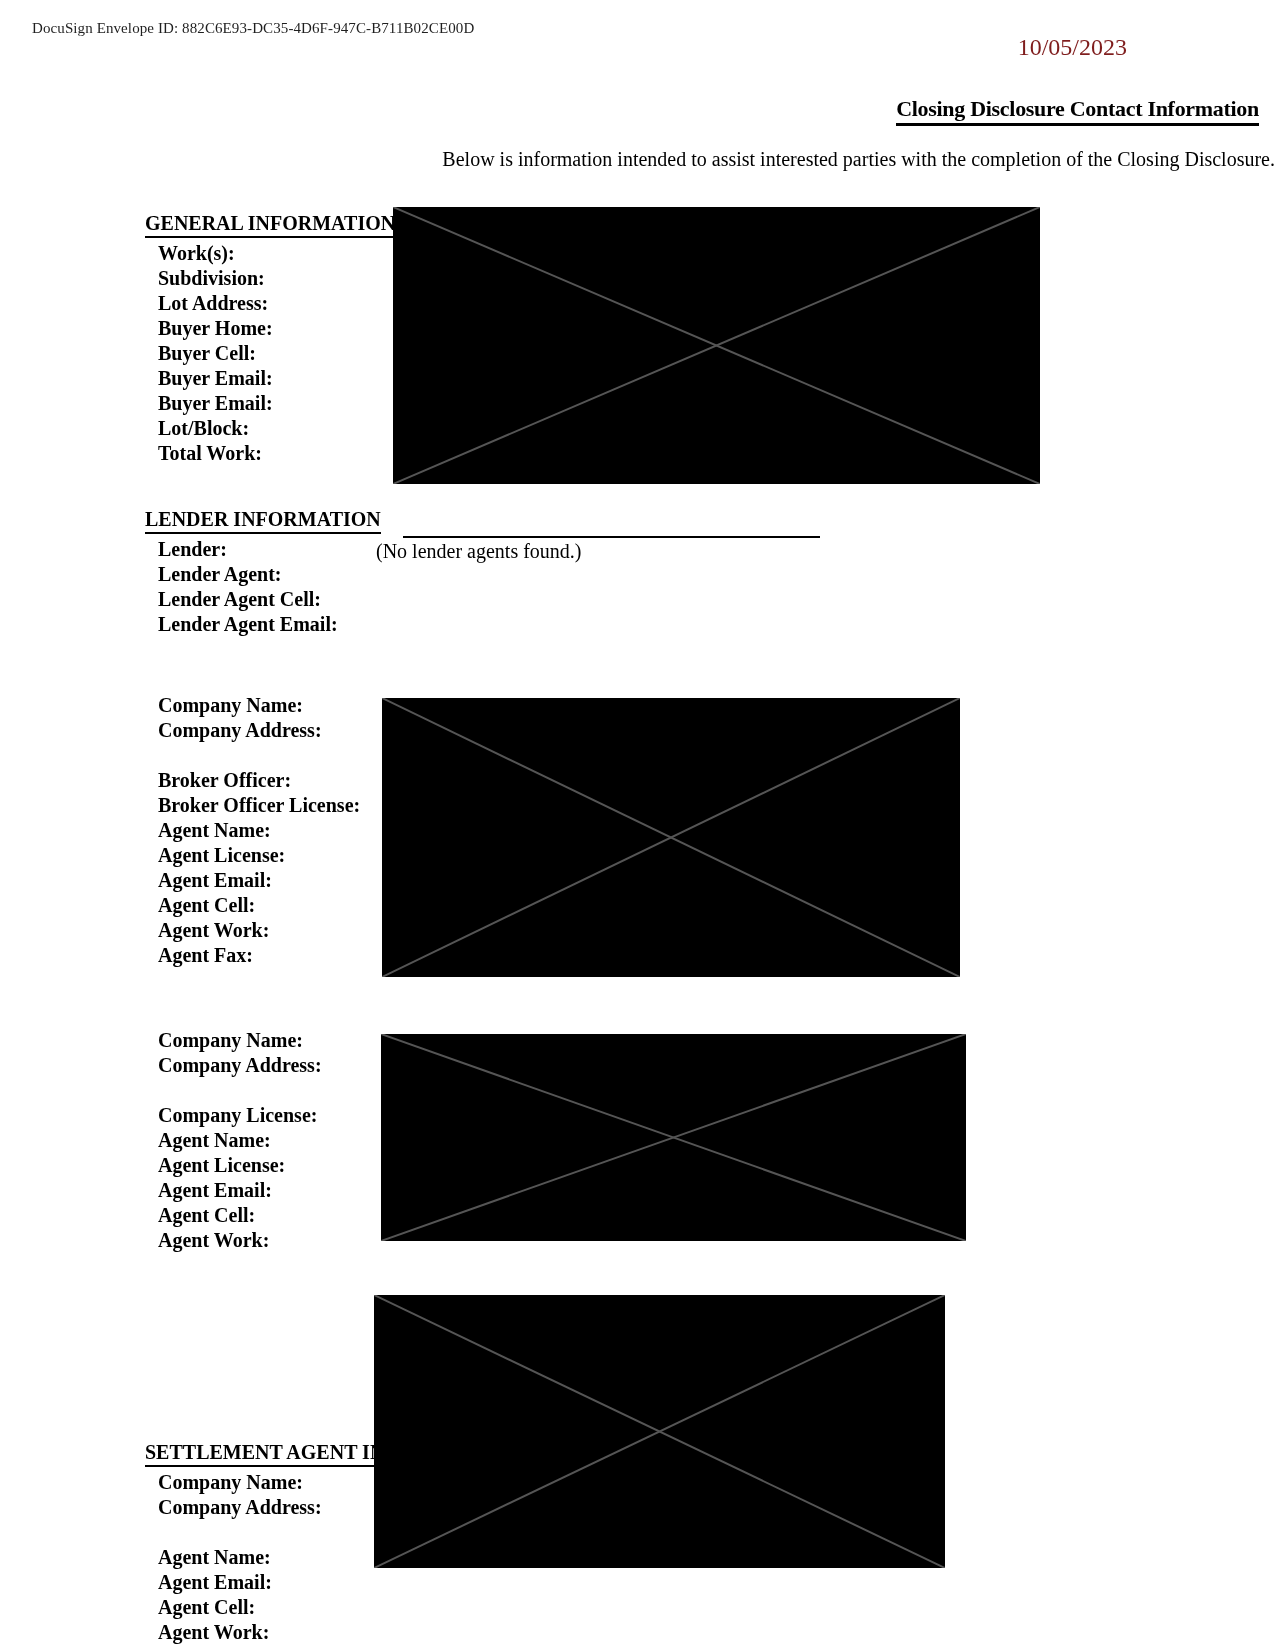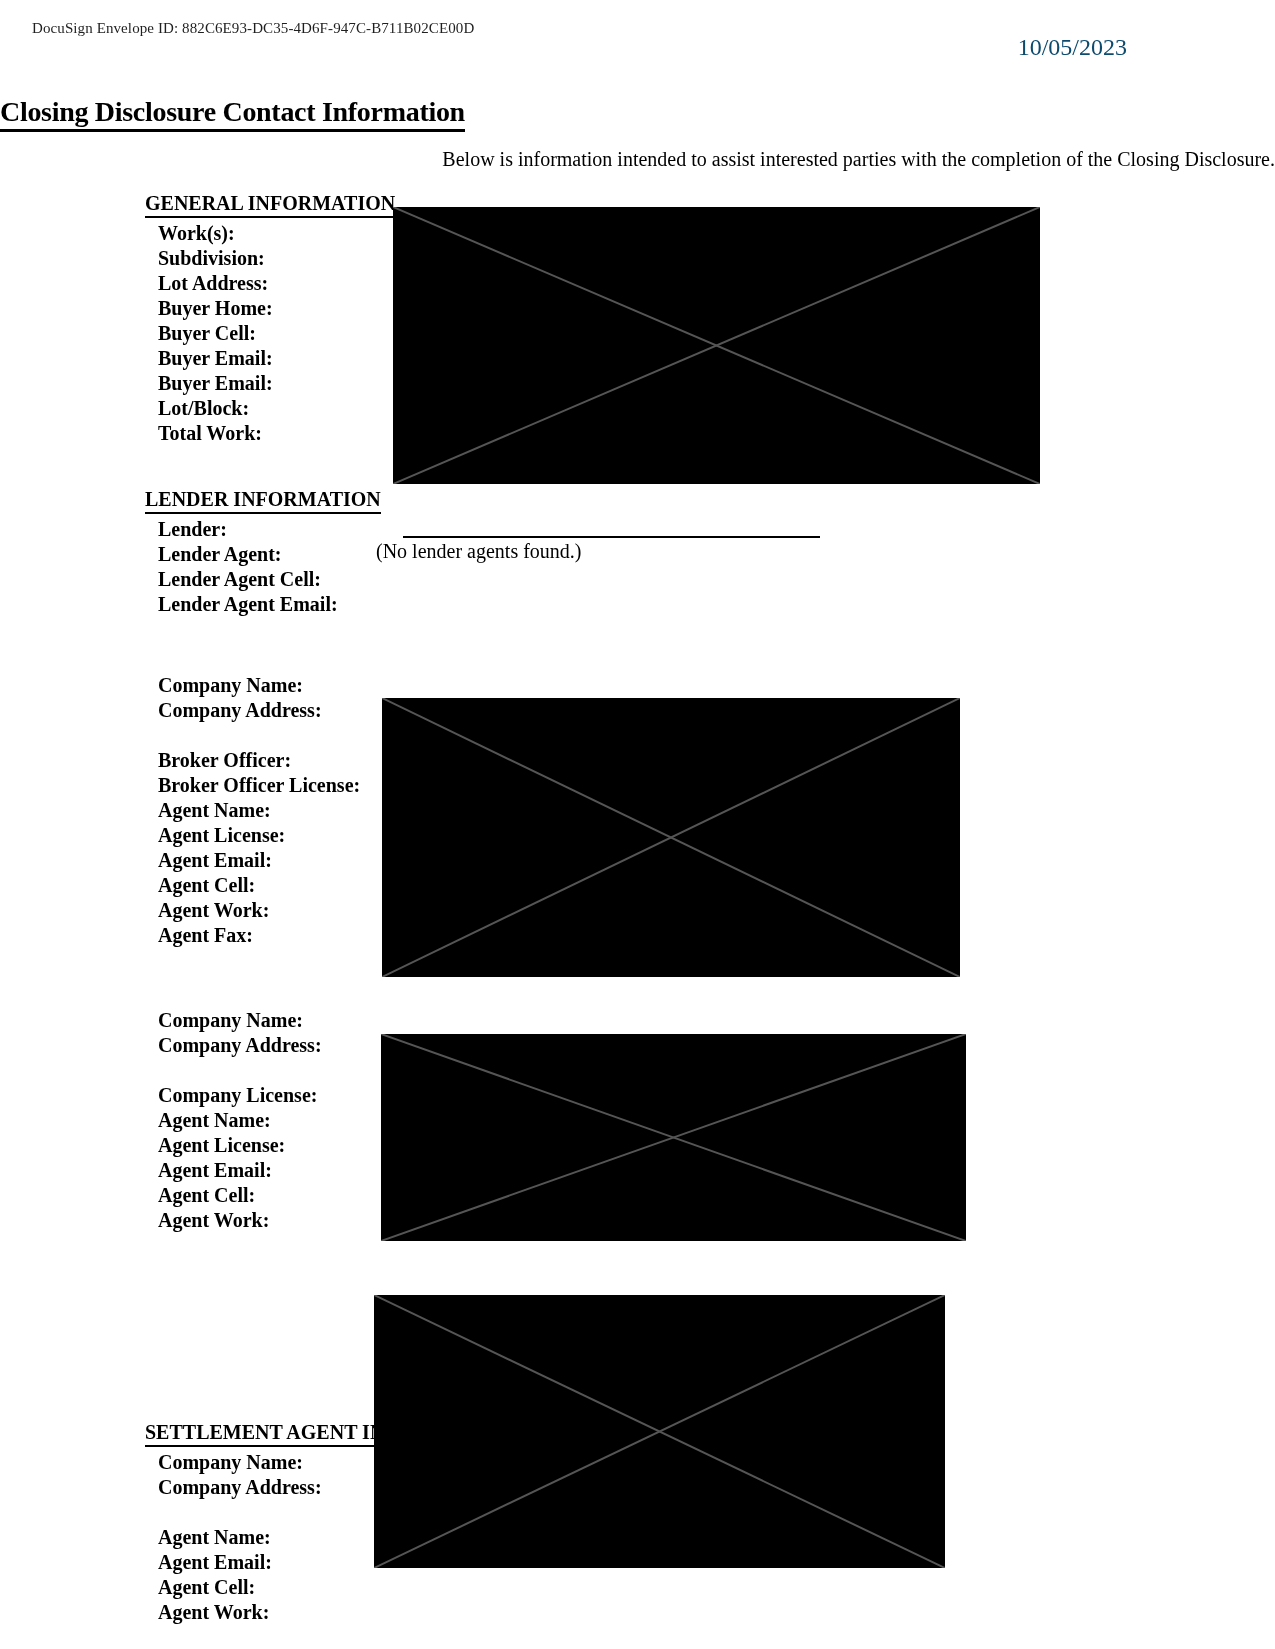--- a/index.html
+++ b/index.html
@@ -16,38 +16,38 @@
     position: absolute;
     left: 32px; top: 20px;
     font-size: 15px;
     color: #1f1f1f;
     letter-spacing: 0.1px;
   }
   .doc-date {
     position: absolute;
     right: 148px; top: 34px;
     font-size: 24px;
-    color: #0c4a6e;
+    color: #7f1d1d;
   }
   .doc-title {
     position: absolute;
-    left: 0; right: 0; top: 96px;
-    text-align: left;
-    font-size: 28px;
+    left: 0; right: 16px; top: 96px;
+    text-align: right;
+    font-size: 22px;
     font-weight: bold;
     letter-spacing: -0.3px;
   }
   .doc-title span { border-bottom: 3px solid #000; padding-bottom: 2px; }
   .doc-subtitle {
     position: absolute;
     left: 0; right: 0; top: 148px;
     text-align: right;
     font-size: 20px;
   }
-  .section { position: absolute; left: 145px; }
+  .section { position: absolute; left: 145px; margin-top: 20px; }
   .section .heading {
     display: inline-block;
     font-size: 20px;
     font-weight: bold;
     border-bottom: 2px solid #000;
     padding-bottom: 1px;
     white-space: nowrap;
   }
   .section .rows { margin-top: 4px; margin-left: 13px; }
   .section .row {

